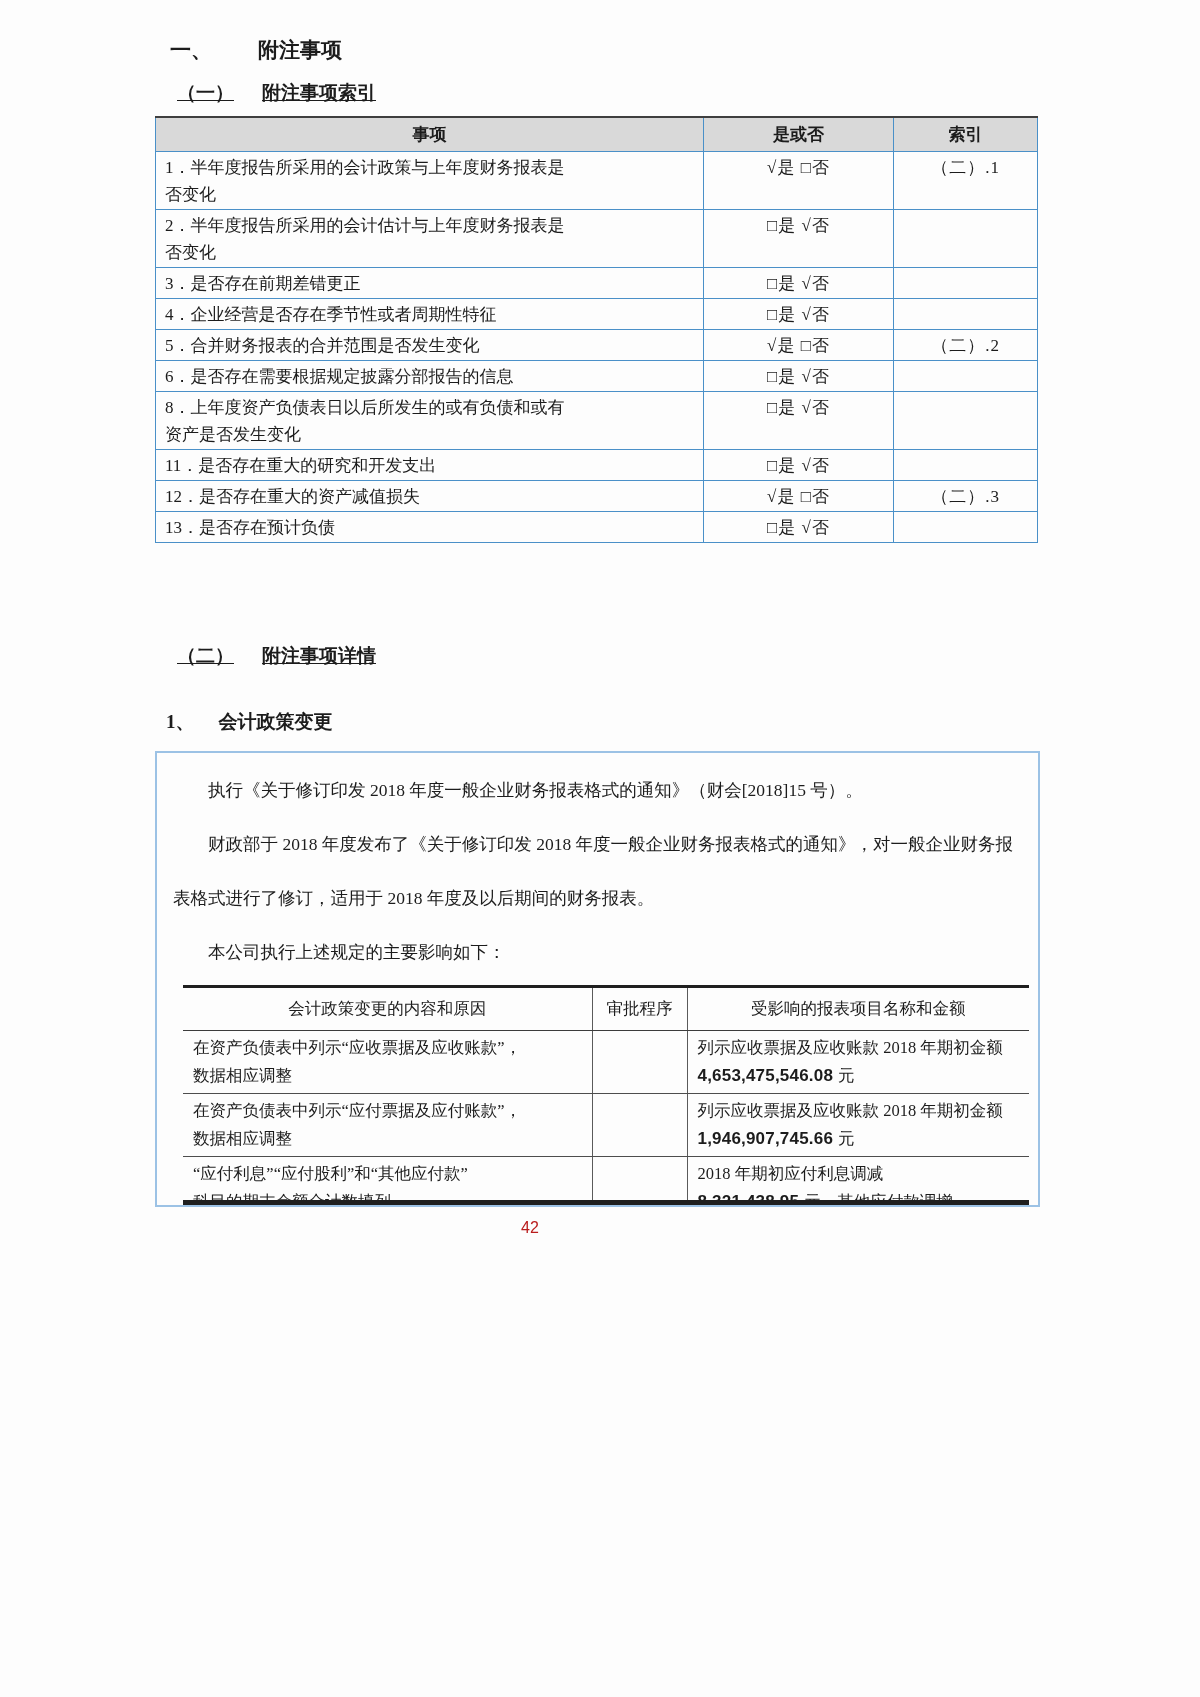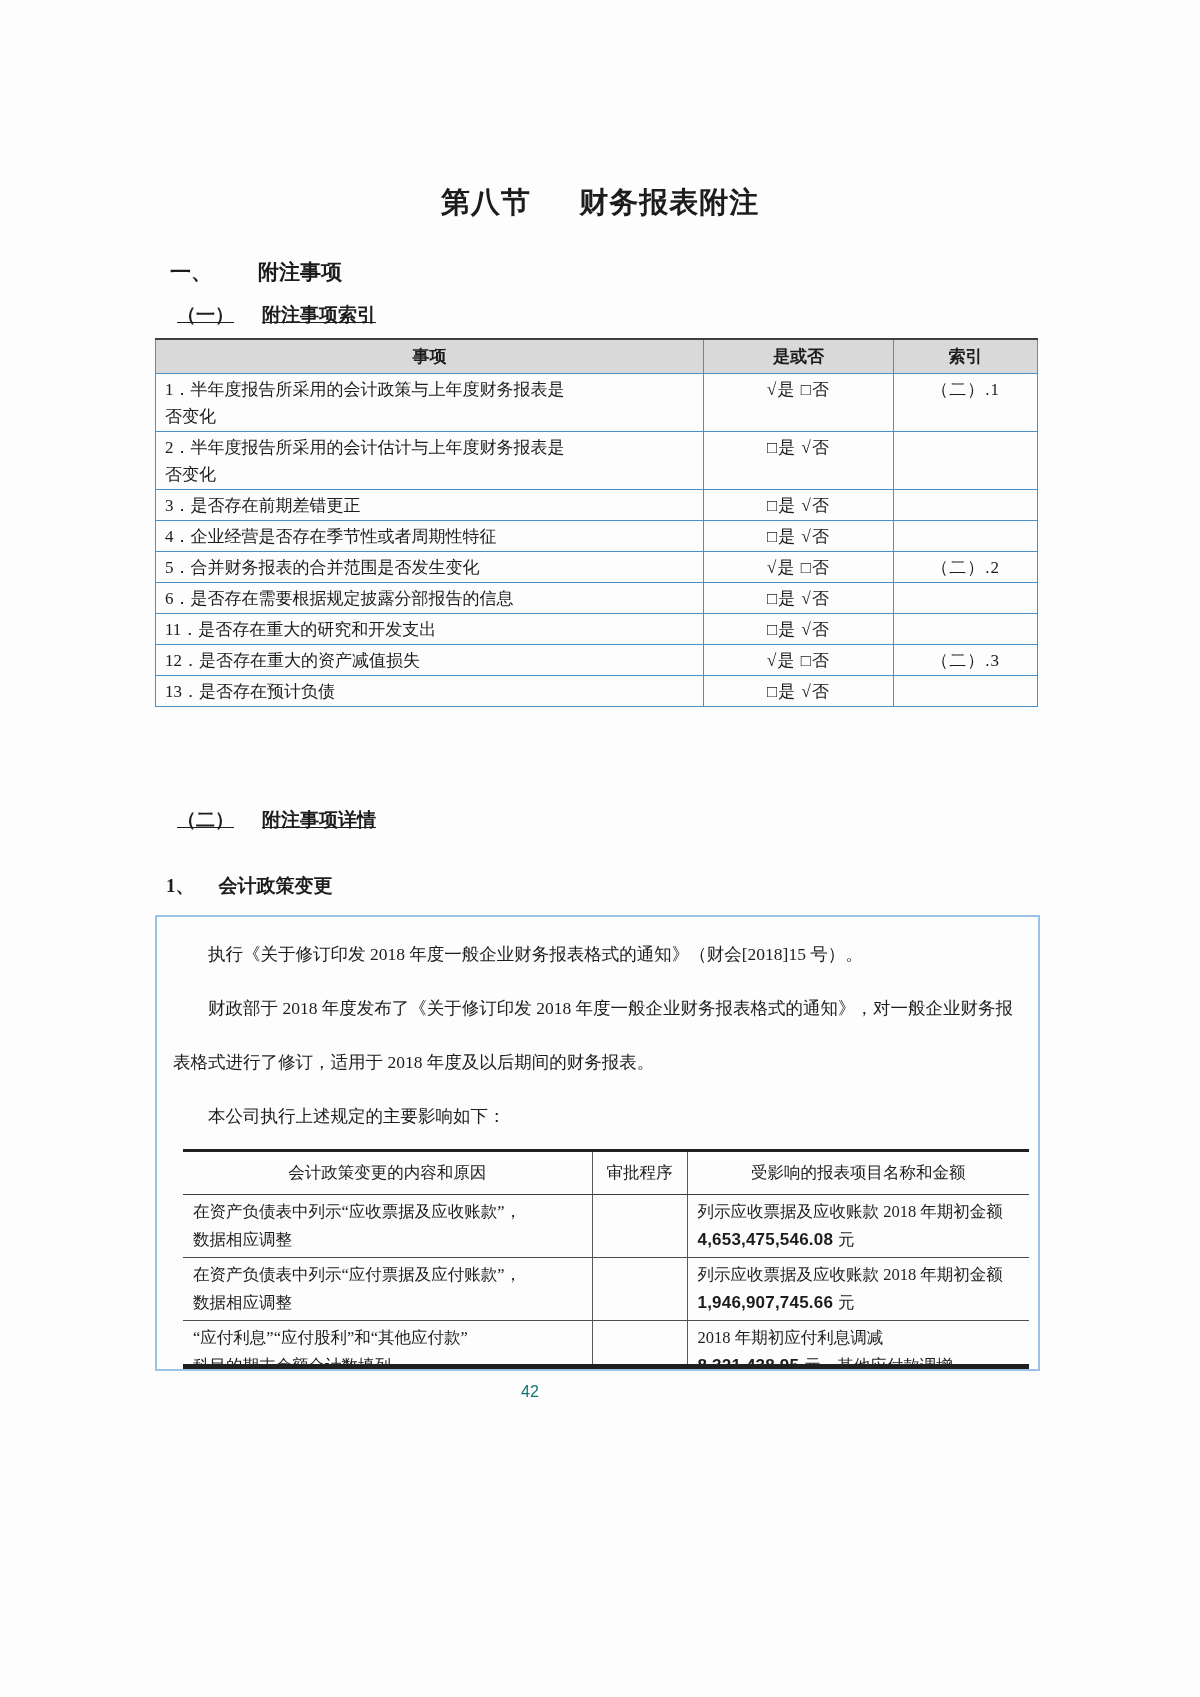--- a/index.html
+++ b/index.html
@@ -136,32 +136,28 @@
     font-weight:700;font-size:17px;letter-spacing:.2px;
   }
   .effect-suffix{margin-left:5px;}
 
   .page-num{
     margin-top:12px;
     width:1060px;
     text-align:center;
     font-family:"Liberation Sans","DejaVu Sans",sans-serif;
     font-size:16px;
-    color:#0f766e;
+    color:#b91c1c;
   }
 </style>
 </head>
 <body>
 
 <div class="page">
 
-  <div class="doc-title">
-    <span>第八节</span>
-    <span class="title-text">财务报表附注</span>
-  </div>
 
   <div class="h1">
     <span class="hlabel">一、</span><span>附注事项</span>
   </div>
 
   <div class="h2 h2-first">
     <span class="hlabel">（一）</span><span>附注事项索引</span>
   </div>
 
   <table class="index-table">
@@ -200,20 +196,26 @@
           <td class="c-yn">□是  √否</td>
           <td class="c-idx"></td>
         </tr>
       <tr>
           <td class="c-item">5．合并财务报表的合并范围是否发生变化</td>
           <td class="c-yn">√是 □否</td>
           <td class="c-idx">（二）.2</td>
         </tr>
       <tr>
           <td class="c-item">6．是否存在需要根据规定披露分部报告的信息</td>
+          <td class="c-yn">□是  √否</td>
+          <td class="c-idx"></td>
+        </tr>
+      <tr>
+          <td class="c-item">8．上年度资产负债表日以后所发生的或有负债和或有
+资产是否发生变化</td>
           <td class="c-yn">□是  √否</td>
           <td class="c-idx"></td>
         </tr>
       <tr>
           <td class="c-item">11．是否存在重大的研究和开发支出</td>
           <td class="c-yn">□是  √否</td>
           <td class="c-idx"></td>
         </tr>
       <tr>
           <td class="c-item">12．是否存在重大的资产减值损失</td>

